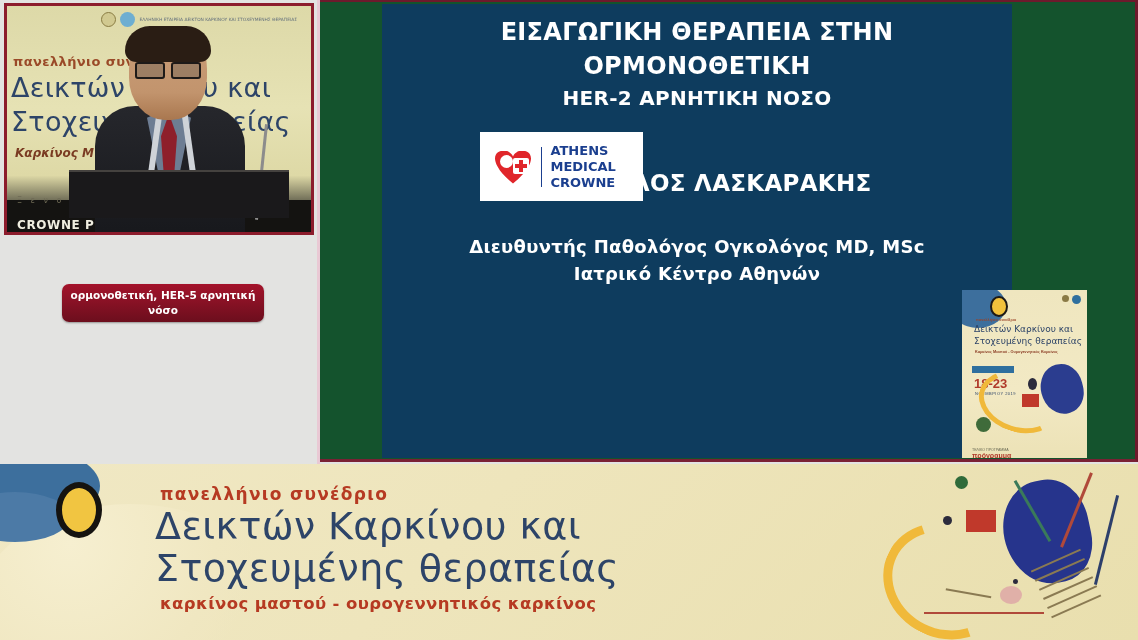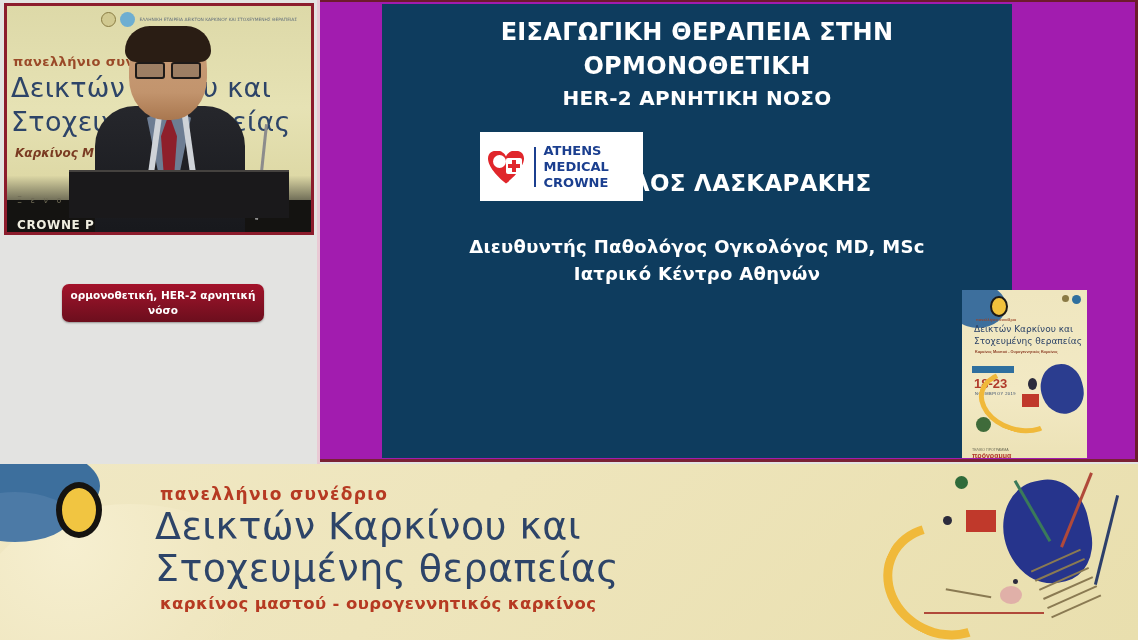--- a/index.html
+++ b/index.html
@@ -55,36 +55,36 @@
   
   .plate{position:absolute;border-radius:7px;color:#fff;text-align:center;
       background:linear-gradient(180deg,#a4122a 0%,#8d1226 38%,#6c0e1d 100%);
       box-shadow:0 1px 2px rgba(0,0,0,.35);font-family:"DejaVu Sans",sans-serif;}
   #plate-name{left:52px;top:249px;width:222px;height:28px;line-height:28px;font-size:15px;font-weight:700;}
   #plate-topic{left:62px;top:284px;width:202px;height:38px;padding-top:4px;box-sizing:border-box;
       font-size:10.5px;font-weight:700;line-height:15px;}
 
   
   #divider{position:absolute;left:317px;top:0;width:3px;height:464px;background:#e9c9d4;}
-  #slide-area{position:absolute;left:320px;top:0;width:818px;height:462px;background:#a21caf;
+  #slide-area{position:absolute;left:320px;top:0;width:818px;height:462px;background:#14532d;
       border-top:2px solid #6d1a2c;border-right:3px solid #6d1a2c;border-bottom:3px solid #7a2134;box-sizing:border-box;}
   #slide{position:absolute;left:62px;top:2px;width:630px;height:454px;background:#0e3c5e;}
 
   .slide-title{position:absolute;left:0;right:0;text-align:center;color:#fff;font-weight:700;
       font-family:"DejaVu Sans",sans-serif;letter-spacing:.3px;}
   #st1{top:14px;font-size:24px;}
   #st2{top:48px;font-size:24px;}
   #st3{top:82px;font-size:20px;}
   #st-name{top:166px;font-size:23px;}
   #st-role1{top:232px;font-size:18px;}
   #st-role2{top:259px;font-size:18px;}
 
   
   #amg{position:absolute;left:98px;top:128px;width:163px;height:69px;background:#fff;display:flex;
-      align-items:center;padding-left:8px;box-sizing:border-box;}
+      align-items:center;padding-left:15px;box-sizing:border-box;}
   #amg-heart{position:relative;width:38px;height:36px;flex:0 0 38px;}
   #amg-heart .h{position:absolute;left:0;top:2px;width:36px;height:33px;background:#e0262b;
       clip-path:path("M18 33 C 3 21, 0 12, 0 8 C 0 2, 5 0, 9 0 C 13 0, 17 3, 18 6 C 19 3, 23 0, 27 0 C 31 0, 36 2, 36 8 C 36 12, 33 21, 18 33 Z");}
   #amg-heart .in{position:absolute;left:5px;top:6px;width:13px;height:13px;border-radius:50%;background:#fff;}
   #amg-heart .cr{position:absolute;left:18px;top:9px;width:16px;height:16px;background:#fff;border-radius:2px;}
   #amg-heart .cr:before,#amg-heart .cr:after{content:"";position:absolute;background:#e0262b;}
   #amg-heart .cr:before{left:6px;top:2px;width:4px;height:12px;}
   #amg-heart .cr:after{left:2px;top:6px;width:12px;height:4px;}
   #amg-bar{width:2px;height:40px;background:#1b3f8f;margin:0 8px;}
   #amg-txt{color:#1b3f8f;font-weight:700;font-size:13px;line-height:16px;font-family:"DejaVu Sans",sans-serif;}
@@ -186,21 +186,21 @@
             <div id="spk-hair"></div>
             <div id="spk-glass"></div>
           </div>
           <div id="mic"></div>
           <div id="podium"></div>
         </div>
       </div>
 
 
       <div class="plate" id="plate-topic">
-        <div>ορμονοθετική, HER-2 αρνητική νόσο</div>
+        <div>ορμονοθετική, HER-5 αρνητική νόσο</div>
       </div>
     </div>
 
     <div id="divider"></div>
 
     <div id="slide-area">
       <div id="slide">
 
         <div class="slide-title" id="st1">ΕΙΣΑΓΩΓΙΚΗ ΘΕΡΑΠΕΙΑ ΣΤΗΝ</div>
         <div class="slide-title" id="st2">ΟΡΜΟΝΟΘΕΤΙΚΗ</div>

